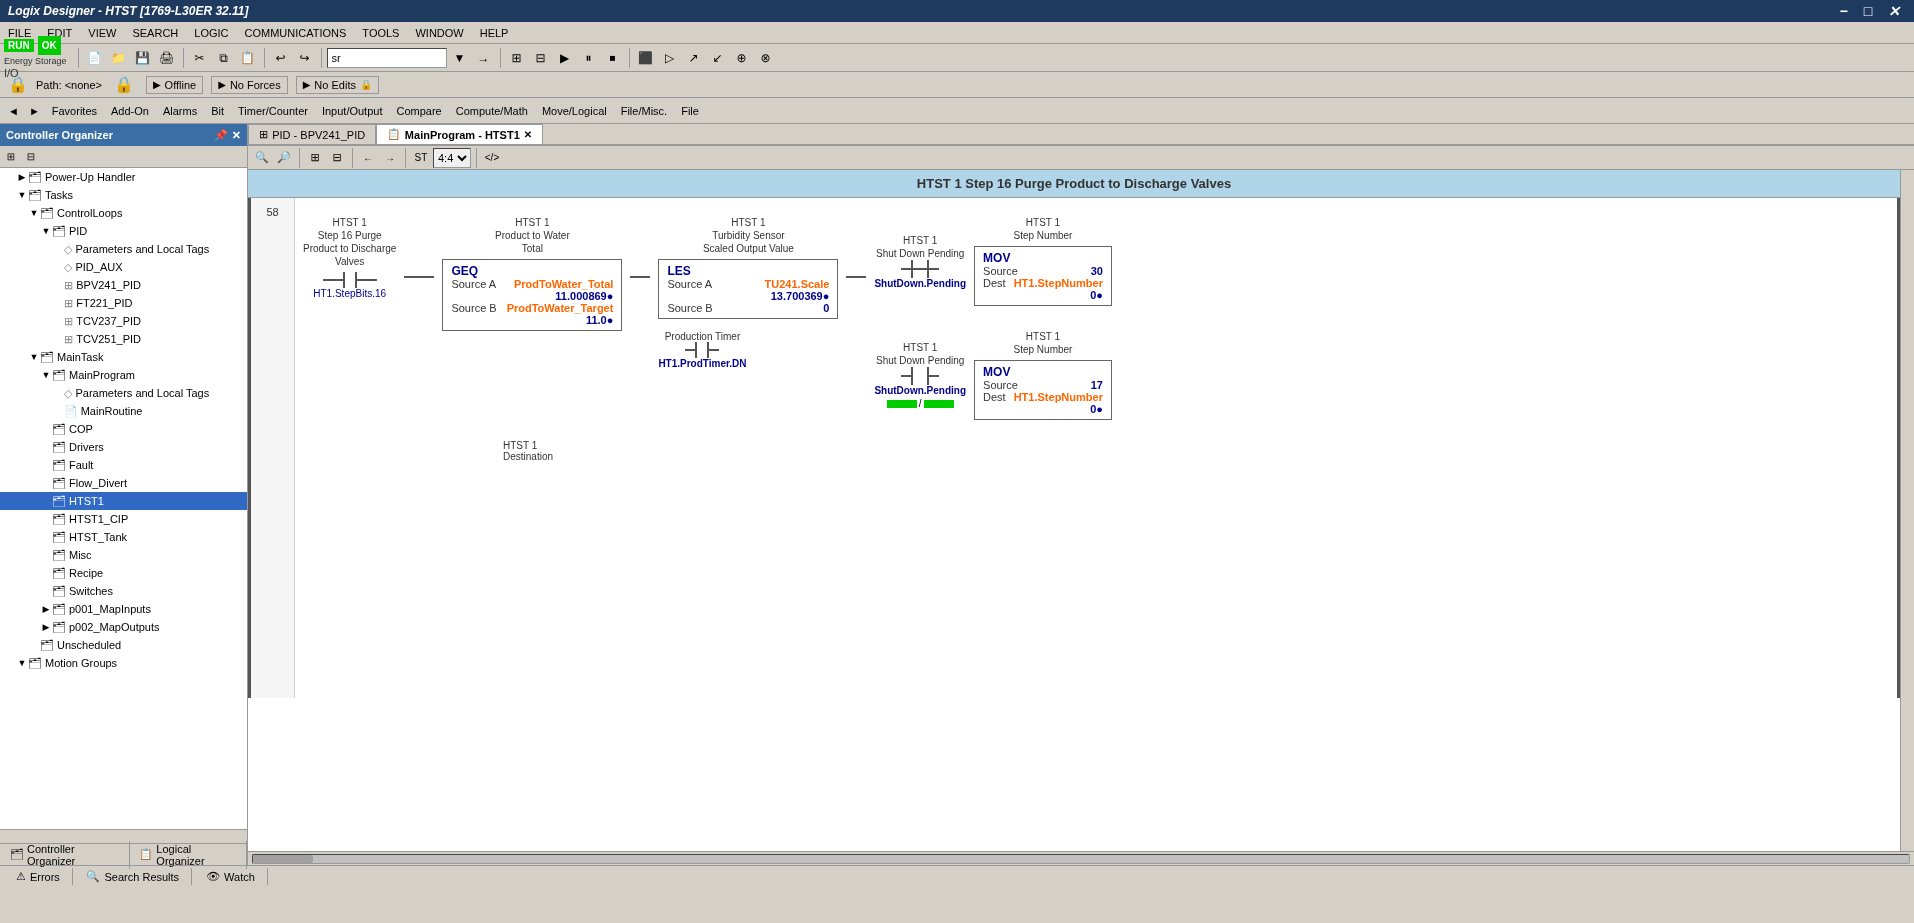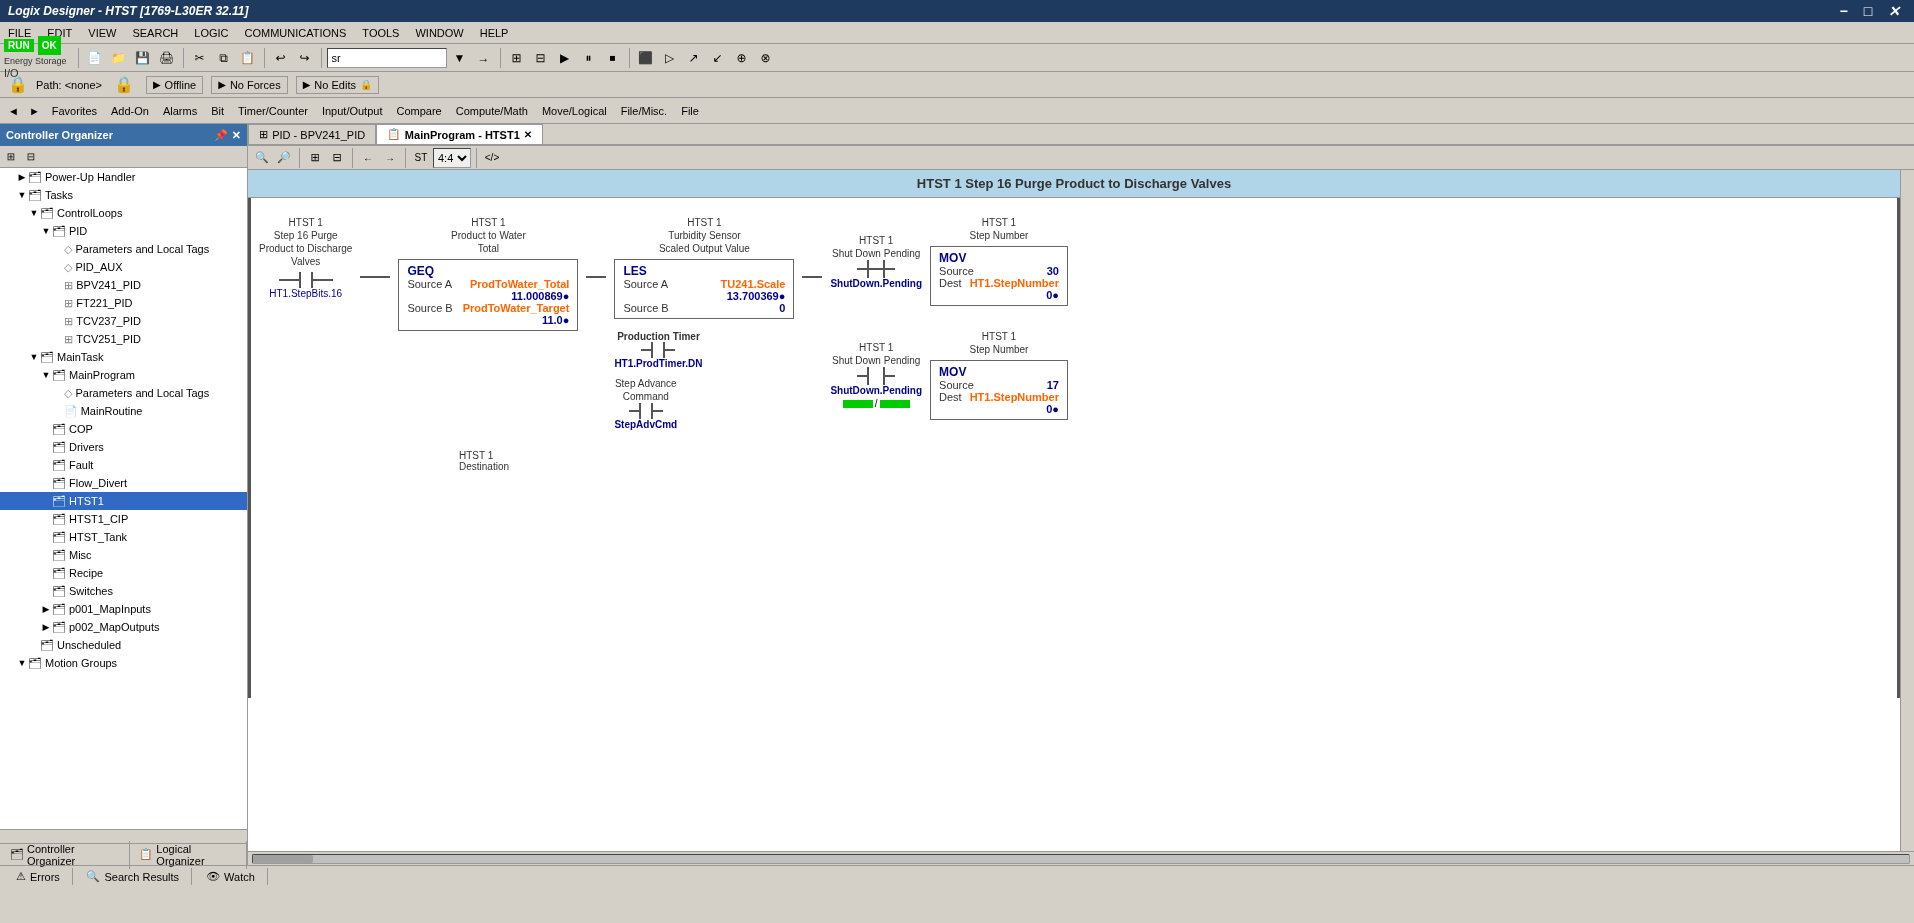--- a/index.html
+++ b/index.html
@@ -408,20 +408,23 @@
       <div id="diagram-scroll">
 
         <div id="ladder-header">
           <span>HTST 1 Step 16 Purge Product to Discharge Valves</span>
         </div>
 
         <div style="display:flex; min-height:500px;">
 
           <div style="width:3px; background:#555; flex-shrink:0; min-height:500px;"></div>
 
+          <div style="width:44px; display:flex; align-items:flex-start; justify-content:center; padding-top:8px; font-size:11px; color:#333; background:#f5f5f5; border-right:1px solid #ccc; flex-shrink:0;">
+            <span>58</span>
+          </div>
 
           <div style="flex:1; padding:8px; min-height:500px;">
 
             <div style="display:flex; align-items:center; width:100%; position:relative; padding-top:10px;">
 
               <div style="width:100%;">
 
                 <div style="display:flex; align-items:flex-start; gap:8px; width:100%;">
 
                   <div style="display:flex; flex-direction:column; align-items:center;">
@@ -495,44 +498,30 @@
                             <span class="instr-value">0</span>
                           </div>
                         </div>
                       </div>
                     </div>
 
                     <div style="display:flex; flex-direction:column; gap:8px; margin-top:8px;">
 
                       <div style="display:flex; align-items:center; gap:4px;">
                         <div style="display:flex; flex-direction:column; align-items:center;">
-                          <div style="font-size:10px; color:#333; text-align:center;font-weight:bold;">Production Timer</div>
+                          <div style="font-size:10px; color:#333; text-align:center;">Production Timer</div>
                           <div style="display:flex; align-items:center;">
                             <div style="width:10px; height:2px; background:#555;"></div>
                             <div style="border-left:2px solid #555; border-right:2px solid #555; width:14px; height:16px;"></div>
                             <div style="width:10px; height:2px; background:#555;"></div>
                           </div>
                           <div style="font-size:10px; color:#00008b; font-weight:bold;">HT1.ProdTimer.DN</div>
                         </div>
                       </div>
 
-                      <div style="display:flex; align-items:center; gap:4px;">
-                        <div style="display:flex; flex-direction:column; align-items:center;">
-                          <div style="font-size:10px; color:#333; text-align:center; line-height:1.3;">
-                            <div>Step Advance</div>
-                            <div>Command</div>
-                          </div>
-                          <div style="display:flex; align-items:center;">
-                            <div style="width:10px; height:2px; background:#555;"></div>
-                            <div style="border-left:2px solid #555; border-right:2px solid #555; width:14px; height:16px;"></div>
-                            <div style="width:10px; height:2px; background:#555;"></div>
-                          </div>
-                          <div style="font-size:10px; color:#00008b; font-weight:bold;">StepAdvCmd</div>
-                        </div>
-                      </div>
                     </div>
                   </div>
 
                   <div style="width:20px; height:2px; background:#555; margin-top:60px;"></div>
 
                   <div style="display:flex; flex-direction:column; gap:16px;">
 
                     <div style="display:flex; align-items:center; gap:8px;">
                       <div style="display:flex; flex-direction:column; align-items:center;">
                         <div style="text-align:center; font-size:10px; color:#333; line-height:1.3;">

